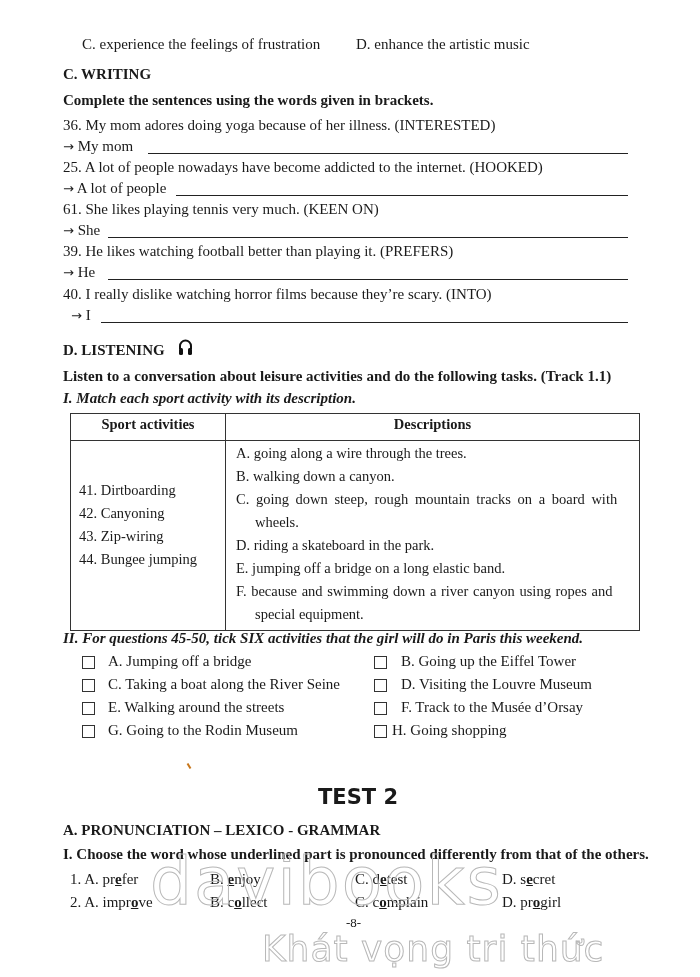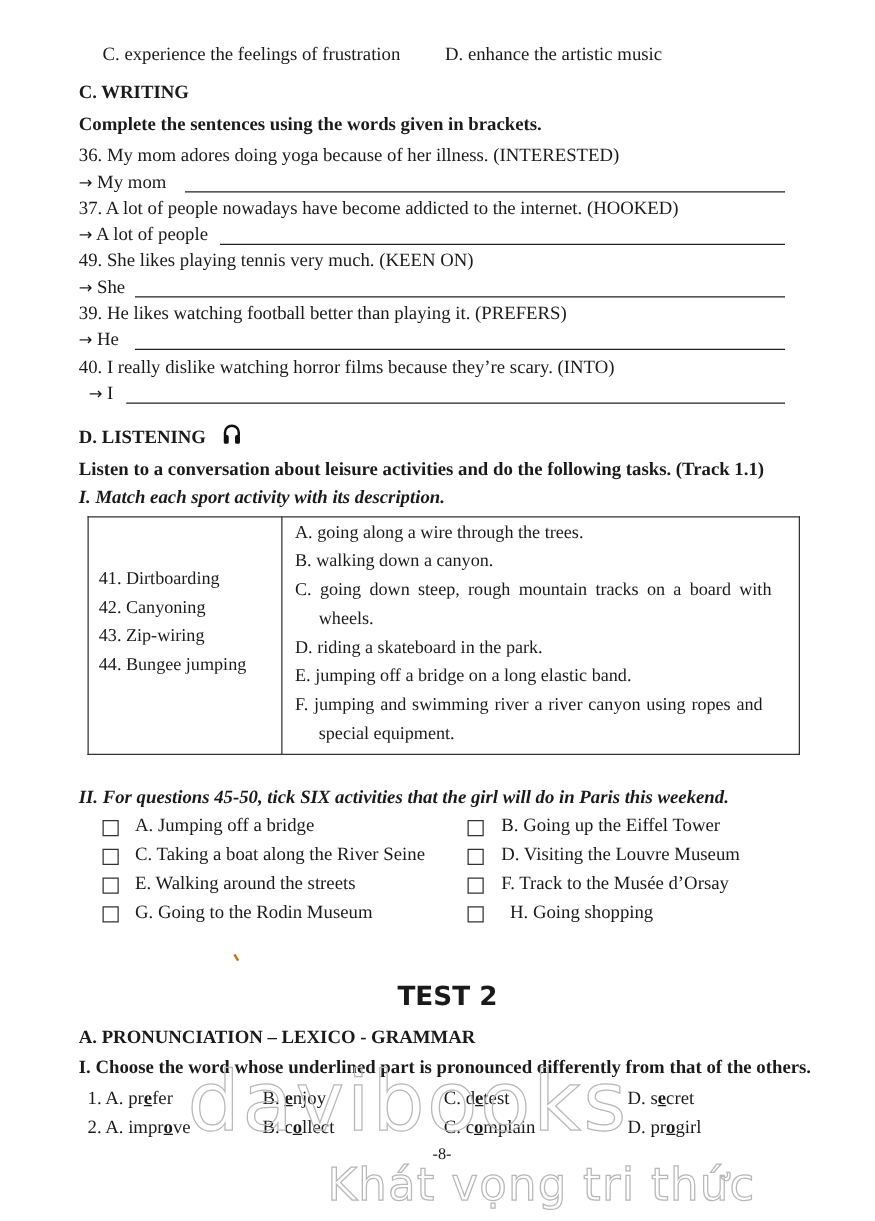--- a/index.html
+++ b/index.html
@@ -32,25 +32,25 @@
 <div class="abs" style="left:82px;top:36px;">C. experience the feelings of frustration</div>
 <div class="abs" style="left:356px;top:36px;">D. enhance the artistic music</div>
 
 <div class="abs bold" style="left:63px;top:66px;">C. WRITING</div>
 <div class="abs bold" style="left:63px;top:92px;">Complete the sentences using the words given in brackets.</div>
 
 <div class="abs" style="left:63px;top:117px;">36. My mom adores doing yoga because of her illness. (INTERESTED)</div>
 <div class="abs" style="left:63px;top:138px;"><span class="arrow">→</span> <span>My mom</span></div>
 <div class="blank" style="left:148px;width:480px;top:153px;"></div>
 
-<div class="abs" style="left:63px;top:159px;">37. A lot of people nowadays have become addicted to the internet. (HOOKED)</div>
+<div class="abs" style="left:63px;top:159px;">25. A lot of people nowadays have become addicted to the internet. (HOOKED)</div>
 <div class="abs" style="left:63px;top:180px;"><span class="arrow">→</span> <span>A lot of people</span></div>
 <div class="blank" style="left:176px;width:452px;top:195px;"></div>
 
-<div class="abs" style="left:63px;top:201px;">49. She likes playing tennis very much. (KEEN ON)</div>
+<div class="abs" style="left:63px;top:201px;">61. She likes playing tennis very much. (KEEN ON)</div>
 <div class="abs" style="left:63px;top:222px;"><span class="arrow">→</span> <span>She</span></div>
 <div class="blank" style="left:108px;width:520px;top:237px;"></div>
 
 <div class="abs" style="left:63px;top:243px;">39. He likes watching football better than playing it. (PREFERS)</div>
 <div class="abs" style="left:63px;top:264px;"><span class="arrow">→</span> <span>He</span></div>
 <div class="blank" style="left:108px;width:520px;top:279px;"></div>
 
 <div class="abs" style="left:63px;top:286px;">40. I really dislike watching horror films because they’re scary.  (INTO)</div>
 <div class="abs" style="left:71px;top:307px;"><span class="arrow">→</span> <span>I</span></div>
 <div class="blank" style="left:101px;width:527px;top:322px;"></div>
@@ -59,35 +59,39 @@
 <svg class="headphone" viewBox="0 0 15 17">
   <path d="M2 10 V7 A5.5 5.5 0 0 1 13 7 V10" fill="none" stroke="#111" stroke-width="2"></path>
   <rect x="1" y="9" width="4" height="7" rx="1.5" fill="#111"></rect>
   <rect x="10" y="9" width="4" height="7" rx="1.5" fill="#111"></rect>
 </svg>
 <div class="abs bold" style="left:63px;top:368px;">Listen to a conversation about leisure activities and do the following tasks. (Track 1.1)</div>
 <div class="abs bold ital" style="left:63px;top:390px;">I. Match each sport activity with its description.</div>
 
 <table class="match">
   <tbody>
+      <tr>
+    <th class="col1">Sport activities</th>
+    <th>Descriptions</th>
+  </tr>
   <tr>
     <td class="acts col1">
       <div>41. Dirtboarding</div>
       <div>42. Canyoning</div>
       <div>43. Zip-wiring</div>
       <div>44. Bungee jumping</div>
     </td>
     <td class="descs">
       <div>A. going along a wire through the trees.</div>
       <div>B. walking down a canyon.</div>
       <div style="word-spacing:3px;">C. going down steep, rough mountain tracks on a board with</div>
       <div class="indent">wheels.</div>
       <div>D. riding a skateboard in the park.</div>
       <div>E. jumping off a bridge on a long elastic band.</div>
-      <div style="word-spacing:1px;">F. jumping and swimming river a river canyon using ropes and</div>
+      <div style="word-spacing:1px;">F. because and swimming down a river canyon using ropes and</div>
       <div class="indent">special equipment.</div>
     </td>
   </tr>
 </tbody>
   </table>
 
 <div class="abs bold ital" style="left:63px;top:630px;">II. For questions 45-50, tick SIX activities that the girl will do in Paris this weekend.</div>
 
 <div class="cb" style="left:82px;top:656px;"></div>
 <div class="abs" style="left:108px;top:653px;">A. Jumping off a bridge</div>
@@ -98,21 +102,21 @@
 <div class="cb" style="left:82px;top:725px;"></div>
 <div class="abs" style="left:108px;top:722px;">G. Going to the Rodin Museum</div>
 
 <div class="cb" style="left:374px;top:656px;"></div>
 <div class="abs" style="left:401px;top:653px;">B. Going up the Eiffel Tower</div>
 <div class="cb" style="left:374px;top:679px;"></div>
 <div class="abs" style="left:401px;top:676px;">D. Visiting the Louvre Museum</div>
 <div class="cb" style="left:374px;top:702px;"></div>
 <div class="abs" style="left:401px;top:699px;">F. Track to the Musée d’Orsay</div>
 <div class="cb" style="left:374px;top:725px;"></div>
-<div class="abs" style="left:408px;top:722px;">H. Going shopping</div>
+<div class="abs" style="left:392px;top:722px;">H. Going shopping</div>
 
 <div class="abs" style="left:188px;top:763px;width:2px;height:6px;background:#c8761a;transform:rotate(-30deg);"></div>
 
 <div class="abs test-title" style="left:0;width:716px;text-align:center;top:785px;">TEST 2</div>
 <div class="abs bold" style="left:63px;top:822px;">A. PRONUNCIATION – LEXICO - GRAMMAR</div>
 <div class="abs bold" style="left:63px;top:846px;">I. Choose the word whose underlined part is pronounced differently from that of the others.</div>
 
 <div class="abs" style="left:70px;top:871px;">
   <span>1.</span> <span>A.</span> <span>pr</span><span class="ul bold">e</span><span>fer</span>
 </div>

